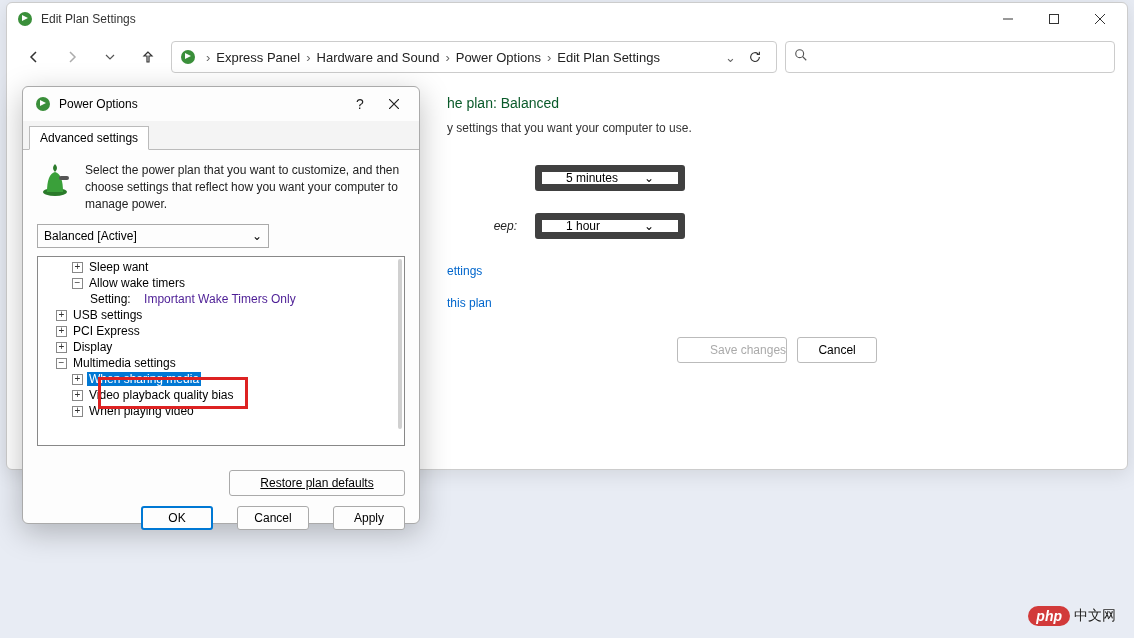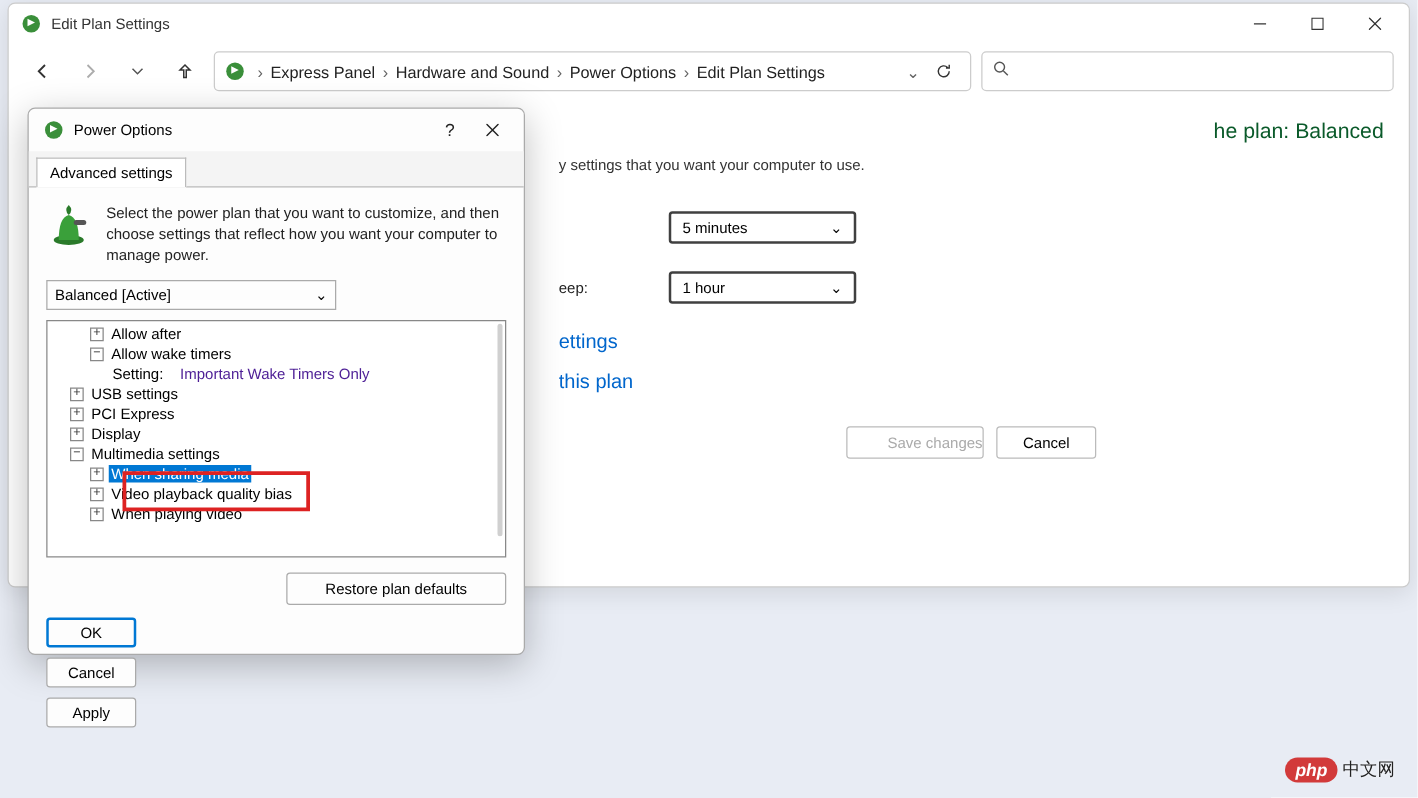--- a/index.html
+++ b/index.html
@@ -15,26 +15,26 @@
   .nav-row { display: flex; align-items: center; height: 44px; padding: 0 12px; gap: 8px; }
   .nav-arrow, .nav-up, .nav-refresh, .nav-drop { width: 30px; height: 30px; display: flex; align-items: center; justify-content: center; color: #555; border-radius: 4px; }
   .addr-bar { flex: 1; display: flex; align-items: center; border: 1px solid #ccc; border-radius: 4px; height: 32px; padding: 0 6px; gap: 4px; font-size: 13px; color: #222; background: #fff; }
   .addr-bar .chev { color: #666; padding: 0 2px; }
   .addr-bar .app-icon { margin: 0 4px 0 2px; }
   .search-bar { width: 330px; display: flex; align-items: center; border: 1px solid #ccc; border-radius: 4px; height: 32px; padding: 0 8px; background: #fff; }
   .search-bar input { border: none; outline: none; flex: 1; font-size: 13px; color: #555; }
   .search-icon { color: #555; }
 
   .content { padding: 10px 20px 10px 440px; }
-  .page-title { font-size: 17px; color: #0a5a2a; margin: 6px 0 10px; text-align: right; }
+  .page-title { font-size: 14px; color: #0a5a2a; margin: 6px 0 10px; }
   .page-sub { font-size: 12px; color: #333; margin-bottom: 30px; }
   .form-row { display: flex; align-items: center; margin: 0 0 22px; gap: 18px; font-size: 12px; }
-  .form-row .lbl { width: 70px; text-align: left; color: #222; }
-  .select { width: 150px; height: 26px; border: 2px solid #404040; border-radius: 3px; display: flex; align-items: center; justify-content: space-between; padding: 0 9px; font-size: 12px; background: #fff; }
-  .link { color: #0066cc; font-size: 16px; cursor: pointer; }
+  .form-row .lbl { width: 70px; text-align: right; color: #222; font-style: italic; }
+  .select { width: 150px; height: 26px; border: 7px solid #404040; border-radius: 3px; display: flex; align-items: center; justify-content: space-between; padding: 0 24px; font-size: 12px; background: #fff; }
+  .link { color: #0066cc; font-size: 12px; cursor: pointer; }
   .link-row { margin: 18px 0 8px; }
   .btn-row { display: flex; gap: 10px; margin-top: 26px; margin-left: 230px; }
   .wbutton { min-width: 80px; height: 26px; border: 1px solid #bbb; border-radius: 3px; background: #fff; font-size: 12px; display: flex; align-items: center; justify-content: center; }
   .wbutton.disabled { color: #aaa; padding-left: 32px; }
 
   
   .dialog { position: absolute; left: 22px; top: 86px; width: 398px; height: 438px; background: #fdfdfd; border: 1px solid #aaa; border-radius: 6px; box-shadow: 0 8px 30px rgba(0,0,0,0.25); z-index: 10; }
   .dlg-title { display: flex; align-items: center; height: 34px; padding: 0 8px 0 12px; }
   .dlg-title .app-icon { width: 16px; height: 16px; margin-right: 8px; }
   .dlg-title .t { font-size: 12px; flex: 1; }
@@ -50,23 +50,23 @@
   .tree { padding: 2px 0; }
   .tree-item { display: flex; align-items: center; padding: 1px 0 1px 8px; gap: 4px; white-space: nowrap; }
   .tree-item.l1 { padding-left: 18px; }
   .tree-item.l2 { padding-left: 34px; }
   .tree-item.l3 { padding-left: 50px; }
   .expander { width: 11px; height: 11px; border: 1px solid #888; display: flex; align-items: center; justify-content: center; font-size: 10px; line-height: 1; color: #333; background: #fff; flex-shrink: 0; }
   .tree-label { padding: 0 2px; }
   .tree-label.selected { background: #0078d4; color: #fff; }
   .tree-value { color: #4c1d95; }
   .redbox { position: absolute; border: 3px solid #d22; left: 60px; top: 120px; width: 150px; height: 32px; pointer-events: none; }
-  .restore-row { display: flex; justify-content: flex-end; margin-top: 12px; }
+  .restore-row { display: flex; justify-content: flex-end; margin-top: 24px; text-decoration: underline; }
   .restore-btn { width: 176px; height: 26px; border: 1px solid #aaa; background: #fdfdfd; font-size: 12px; border-radius: 3px; display: flex; align-items: center; justify-content: center; }
-  .dlg-btn-row { display: flex; gap: 8px; justify-content: flex-end; padding: 0 14px 14px; flex-direction: column; }
+  .dlg-btn-row { display: flex; gap: 24px; justify-content: flex-end; padding: 0 14px 14px; }
   .dlg-btn { width: 72px; height: 24px; border: 1px solid #aaa; border-radius: 3px; background: #fdfdfd; font-size: 12px; display: flex; align-items: center; justify-content: center; }
   .dlg-btn.primary { border: 2px solid #0078d4; }
 
   
   .wm { position: absolute; right: 18px; bottom: 12px; display: flex; align-items: center; gap: 4px; font-size: 14px; color: #fff; z-index: 20; }
   .wm .pill { background: #d23a3a; color: #fff; font-weight: bold; padding: 2px 8px; border-radius: 10px; font-style: italic; }
   .wm .txt { color: #222; text-shadow: 0 0 3px #fff; }
 
   
   .power-icon-svg { width: 16px; height: 16px; }
@@ -213,21 +213,21 @@
 
     <div class="plan-select">
       <span>Balanced [Active]</span>
       <span>⌄</span>
     </div>
 
     <div class="tree-box">
       <div class="tree">
         <div class="tree-item l2">
             <span class="expander">+</span>
-            <span class="tree-label">Allow after</span>
+            <span class="tree-label">Sleep want</span>
           </div>
         <div class="tree-item l2">
             <span class="expander">−</span>
             <span class="tree-label">Allow wake timers</span>
           </div>
         <div class="tree-item l3"><span class="tree-label">Setting:</span>&nbsp;<span class="tree-value">Important Wake Timers Only</span></div>
         <div class="tree-item l1">
             <span class="expander">+</span>
             <span class="tree-label">USB settings</span>
           </div>

